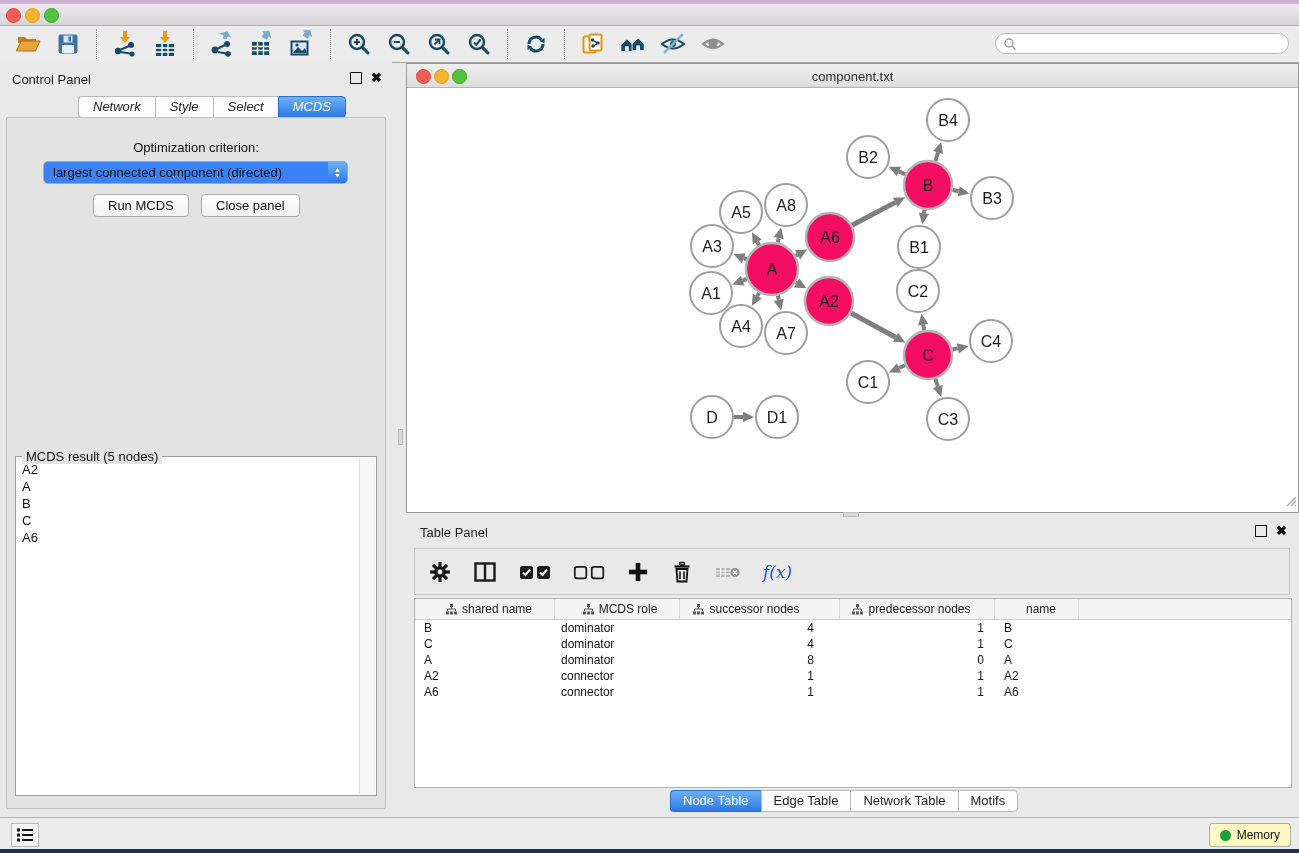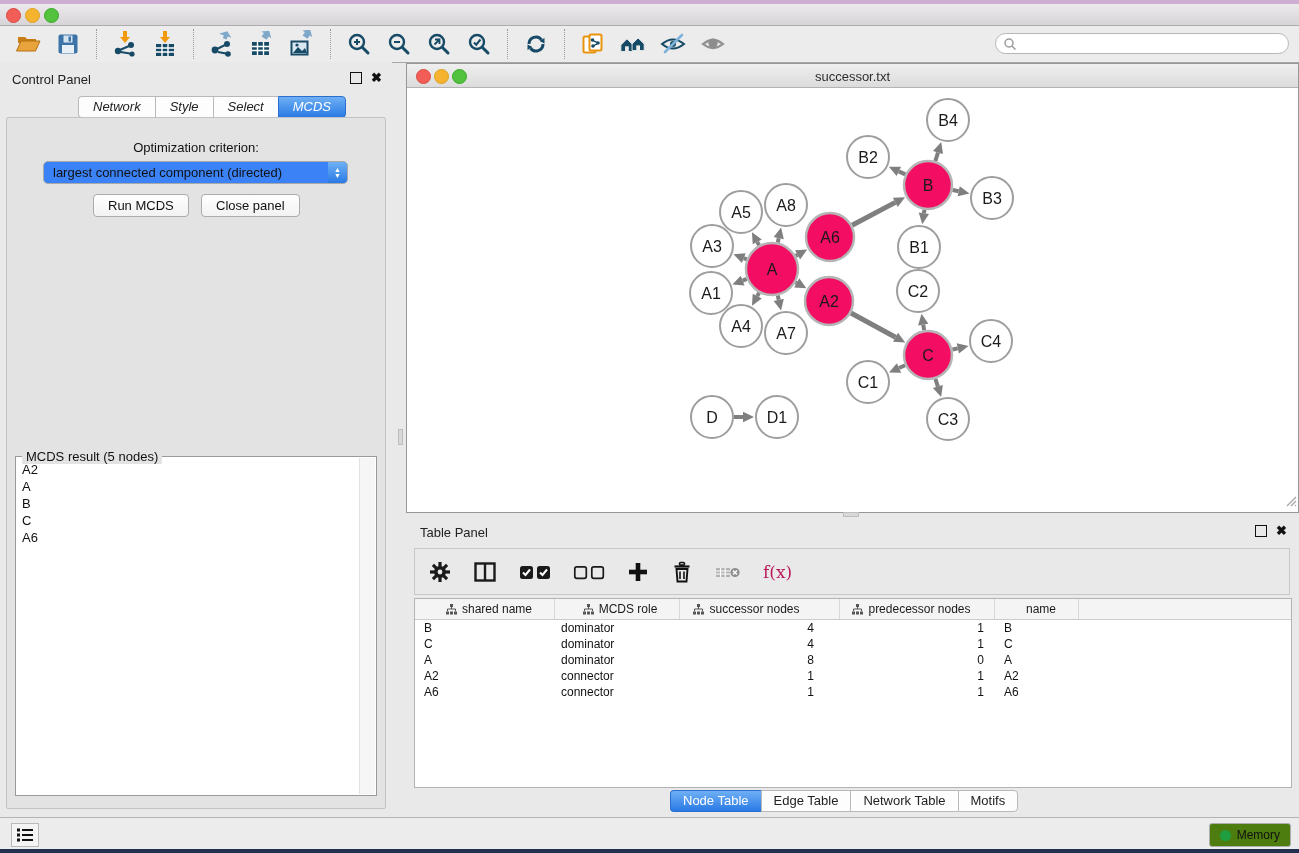--- a/index.html
+++ b/index.html
@@ -68,40 +68,40 @@
   .grip-h{width:16px;height:5px;background:#d8d8d8;border:1px solid #bdbdbd;box-sizing:border-box;}
   #left-grip{left:398px;top:429px;}
   #bottom-grip{left:843px;top:512px;}
   
   #table-panel{left:406px;top:517px;width:893px;height:300px;background:#e9e9e9;}
   #tp-title{left:14px;top:8px;font-size:13px;color:#222;}
   #tp-btns{right:12px;top:8px;}
   #tp-toolbar{left:8px;top:31px;width:876px;height:47px;background:#e9e9e9;
     border:1px solid #c8c8c8;display:flex;align-items:center;gap:22px;padding-left:14px;box-sizing:border-box;}
   .tpi{display:flex;align-items:center;justify-content:center;}
-  #fx-ico{font-family:"DejaVu Serif",serif;font-size:17px;color:#be185d;}
+  #fx-ico{font-family:"DejaVu Serif",serif;font-style:italic;font-size:17px;color:#1d4ed8;}
   #node-table{left:8px;top:81px;width:876px;height:188px;background:#fff;border:1px solid #b3b3b3;overflow:hidden;}
   #nt-header{display:flex;height:20px;background:#f4f4f4;border-bottom:1px solid #cccccc;}
   .hcell{display:flex;align-items:center;justify-content:center;gap:5px;font-size:12px;color:#1a1a1a;
     border-right:1px solid #d8d8d8;box-sizing:border-box;}
   .row{display:flex;height:16px;align-items:center;font-size:12px;color:#111;}
   .cell{box-sizing:border-box;overflow:hidden;white-space:nowrap;}
   .c0{width:140px;padding-left:9px;}
   .c1{width:125px;padding-left:6px;}
   .c2{width:160px;text-align:right;padding-right:26px;}
   .c3{width:155px;text-align:right;padding-right:11px;}
   .c4{width:84px;padding-left:9px;}
   .cF{flex:1;border-right:none;}
   #tp-tabs{left:264px;top:273px;}
   #tp-tabs .tab{padding:0 12px;}
   
   #status-bar{left:0;top:817px;width:1299px;height:32px;background:#ececec;border-top:1px solid #b3b3b3;}
   #list-btn{left:11px;top:5px;width:26px;height:22px;background:#f4f4f4;border:1px solid #b9b9b9;
     display:flex;align-items:center;justify-content:center;}
-  #memory-btn{right:8px;top:5px;height:22px;background:#4d7c0f;border:1px solid #adadad;border-radius:3px;
+  #memory-btn{right:8px;top:5px;height:22px;background:#fef9c3;border:1px solid #adadad;border-radius:3px;
     display:flex;align-items:center;gap:6px;padding:0 10px;font-size:12px;color:#111;}
   #memory-dot{width:11px;height:11px;border-radius:50%;background:#1e9e3e;}
   #desktop-bottom{left:0;top:849px;width:1299px;height:4px;background:#232f4e;}
 </style>
 </head>
 <body>
 
 <div id="desktop-top" class="abs"></div>
 <div id="titlebar" class="abs">
   <div class="tl red abs" style="left:6px;"></div>
@@ -292,21 +292,21 @@
       <div id="result-scroll" class="abs"></div>
     </div>
   </div>
 </div>
 
 <div id="net-window" class="abs">
   <div id="net-titlebar" class="abs">
     <div class="tl red abs" style="left:9px;"></div>
     <div class="tl yellow abs" style="left:27px;"></div>
     <div class="tl green abs" style="left:45px;"></div>
-    <div id="net-title" class="abs">successor.txt</div>
+    <div id="net-title" class="abs">component.txt</div>
   </div>
   <div id="net-canvas" class="abs">
     <svg id="graph-svg" width="889" height="422" viewBox="0 0 889 422">
         <line x1="352.1001574334304" y1="157.2809346356624" x2="350.2442461949395" y2="153.86845268101771" stroke="#7f7f7f" stroke-width="4"></line>
         <polygon points="344.98875477892966,144.2051297548061 354.8123624873304,151.3840385570858 345.67612990254855,156.35286680494963" fill="#7f7f7f"></polygon>
         <line x1="370.7698157277467" y1="154.62369953030094" x2="371.7343061206153" y2="150.2146005914729" stroke="#7f7f7f" stroke-width="4"></line>
         <polygon points="374.08497178747507,139.46870040011402 376.8141862110759,151.32582436126114 366.65442603015475,149.10337682168466" fill="#7f7f7f"></polygon>
         <line x1="339.78885483284466" y1="171.33572768592379" x2="336.7473679882697" y2="170.16982439550338" stroke="#7f7f7f" stroke-width="4"></line>
         <polygon points="326.47616069794714,166.2325282675464 338.60863524875845,165.31434458553272 334.8861007277809,175.02530420547404" fill="#7f7f7f"></polygon>
         <line x1="339.87471930417064" y1="190.8853563393427" x2="335.6392423577111" y2="192.55177349860546" stroke="#7f7f7f" stroke-width="4"></line>

